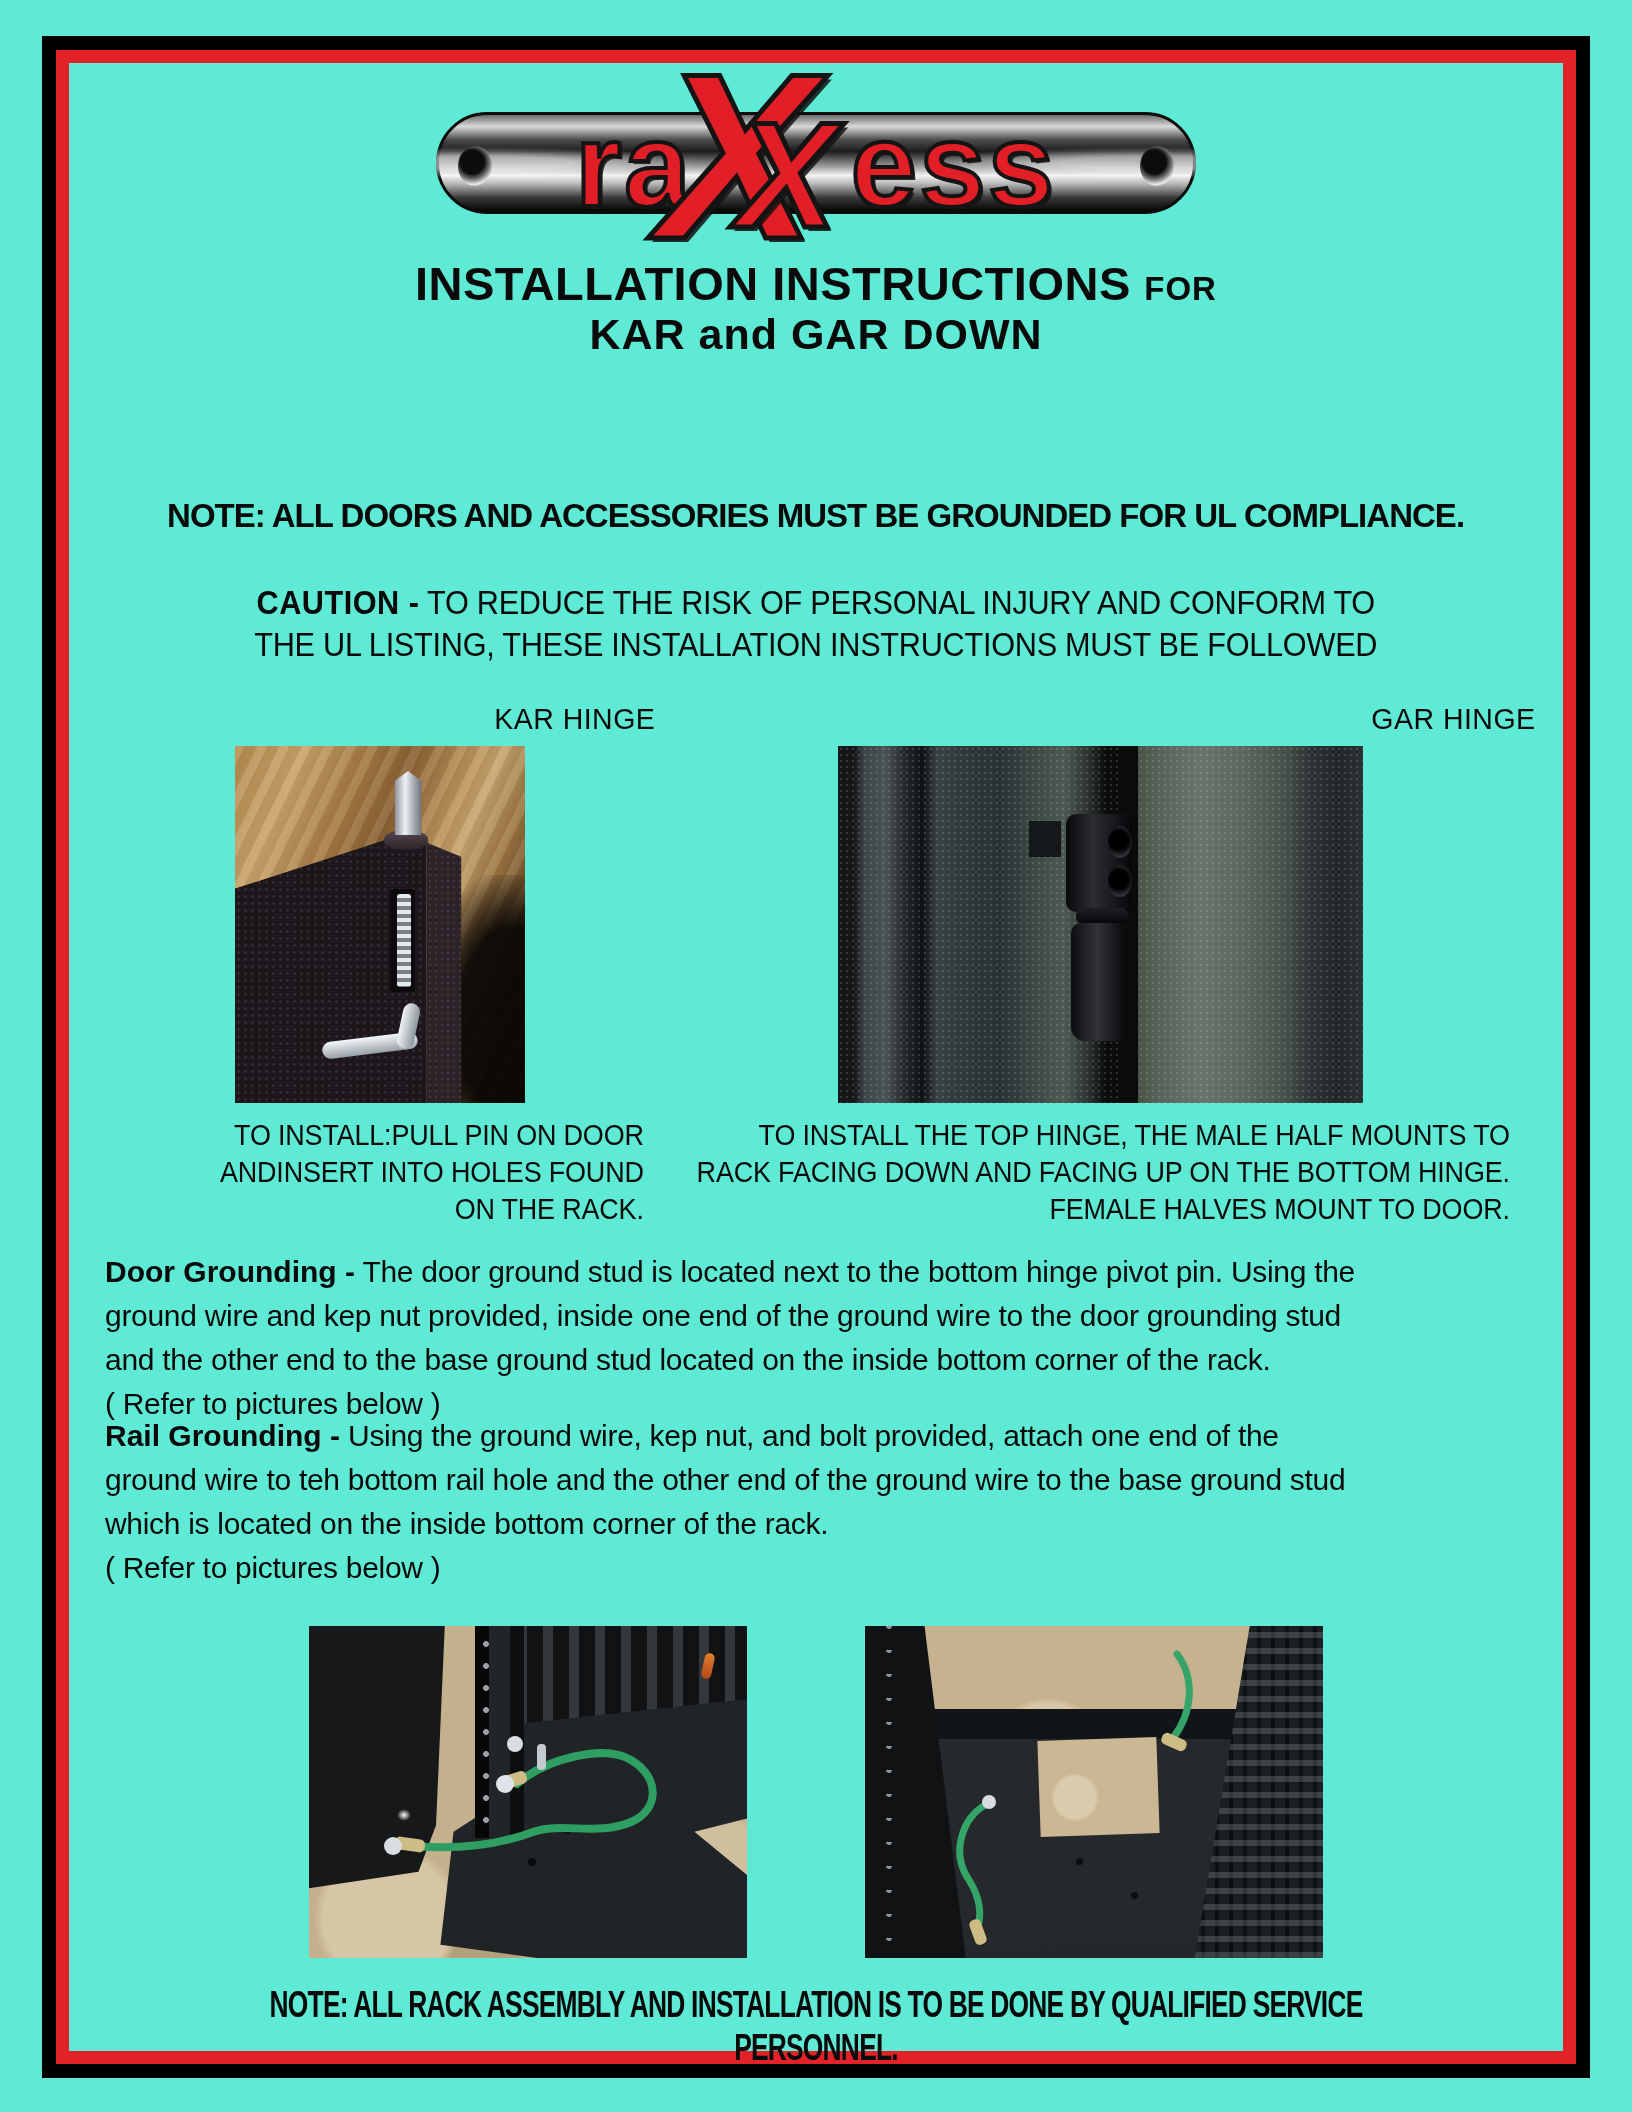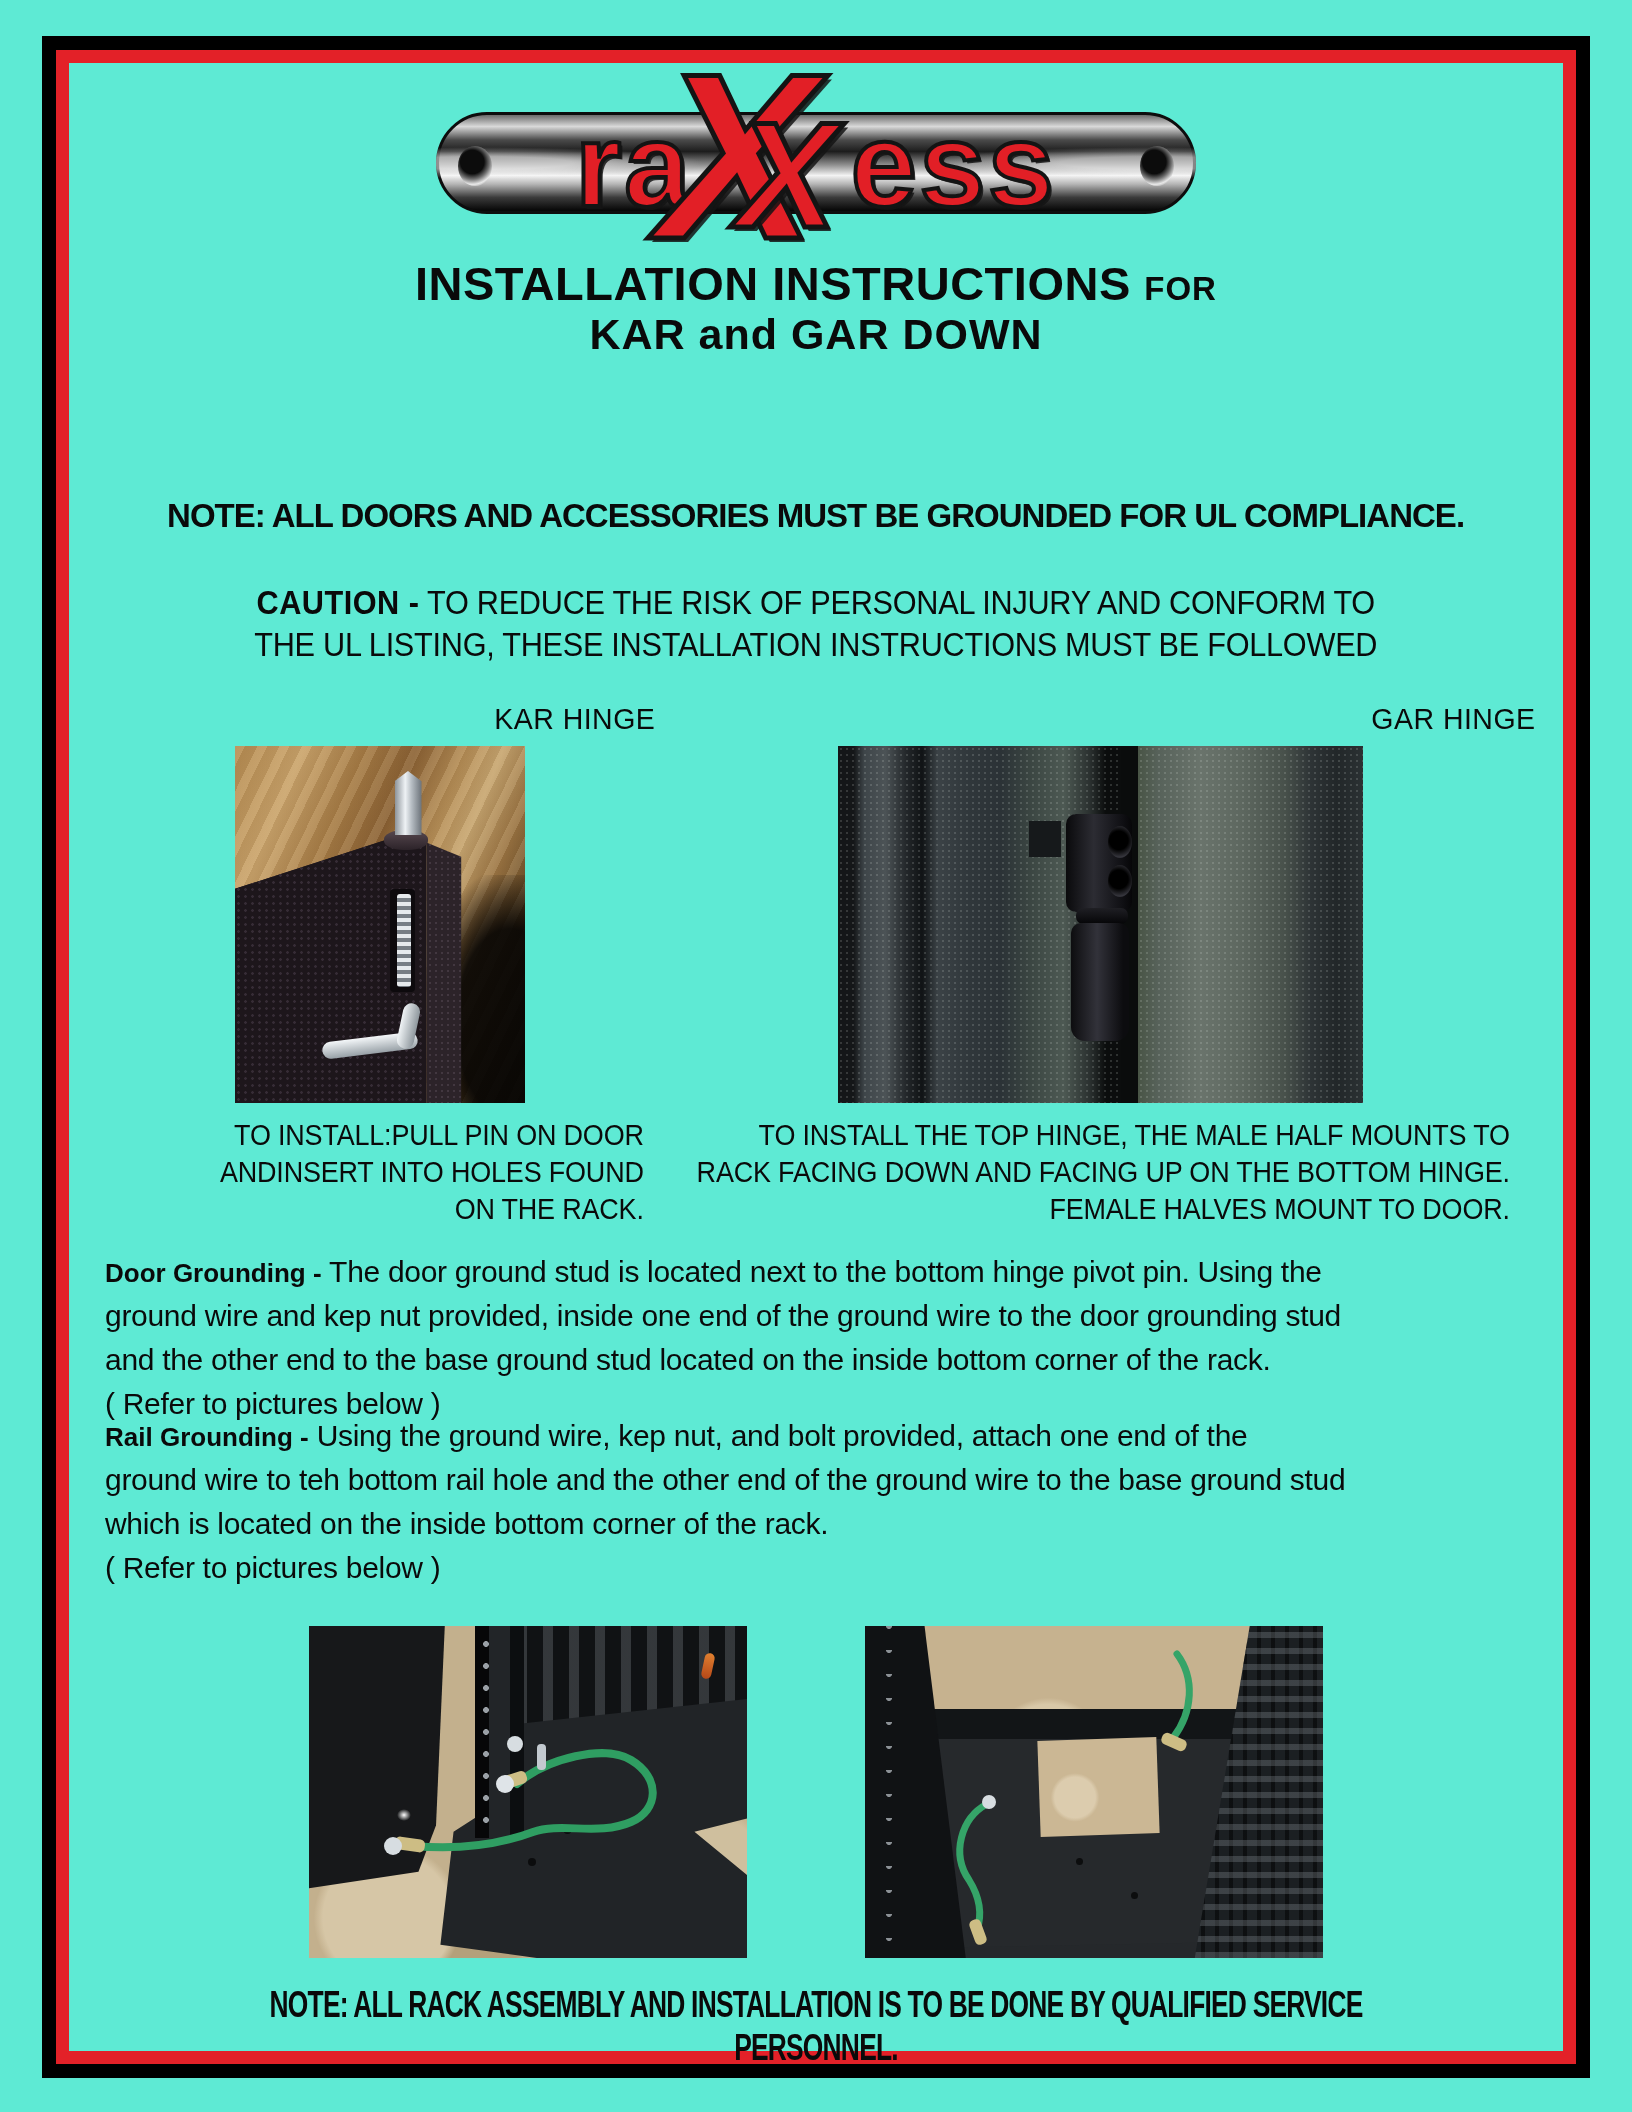--- a/index.html
+++ b/index.html
@@ -111,21 +111,21 @@
   .gar-hole-2 { left:64%; top:52%; }
   .gar-neck { position:absolute; left:45.5%; top:45.5%; width:52px; height:16px; border-radius:7px;
      background:linear-gradient(180deg,#1f1f24,#050507); }
   .gar-hinge-bot { position:absolute; left:44.5%; top:49.5%; width:58px; height:118px;
      border-radius:10px 10px 14px 14px;
      background:linear-gradient(90deg,#0d0d0f,#32323a 45%,#0c0c0f 90%); }
 
   
   .para { position:absolute; left:105px; width:1440px; font-size:30px; line-height:1.47;
           letter-spacing:-.3px; text-align:left; }
-  .para b { font-size:26px; letter-spacing:0;margin-top:26px; }
+  .para b { font-size:30px; letter-spacing:0;margin-top:26px; }
   .para-door { top:1250px; }
   .para-rail { top:1414px; }
 
   
   .photos-row { position:absolute; left:71px; top:1626px; width:1490px;
                 display:flex; justify-content:center; gap:118px; }
   .gp { position:relative; overflow:hidden; }
   .speckle { background-image:radial-gradient(rgba(225,230,235,.10) 1px, transparent 1.5px);
              background-size:6px 6px; }
 

